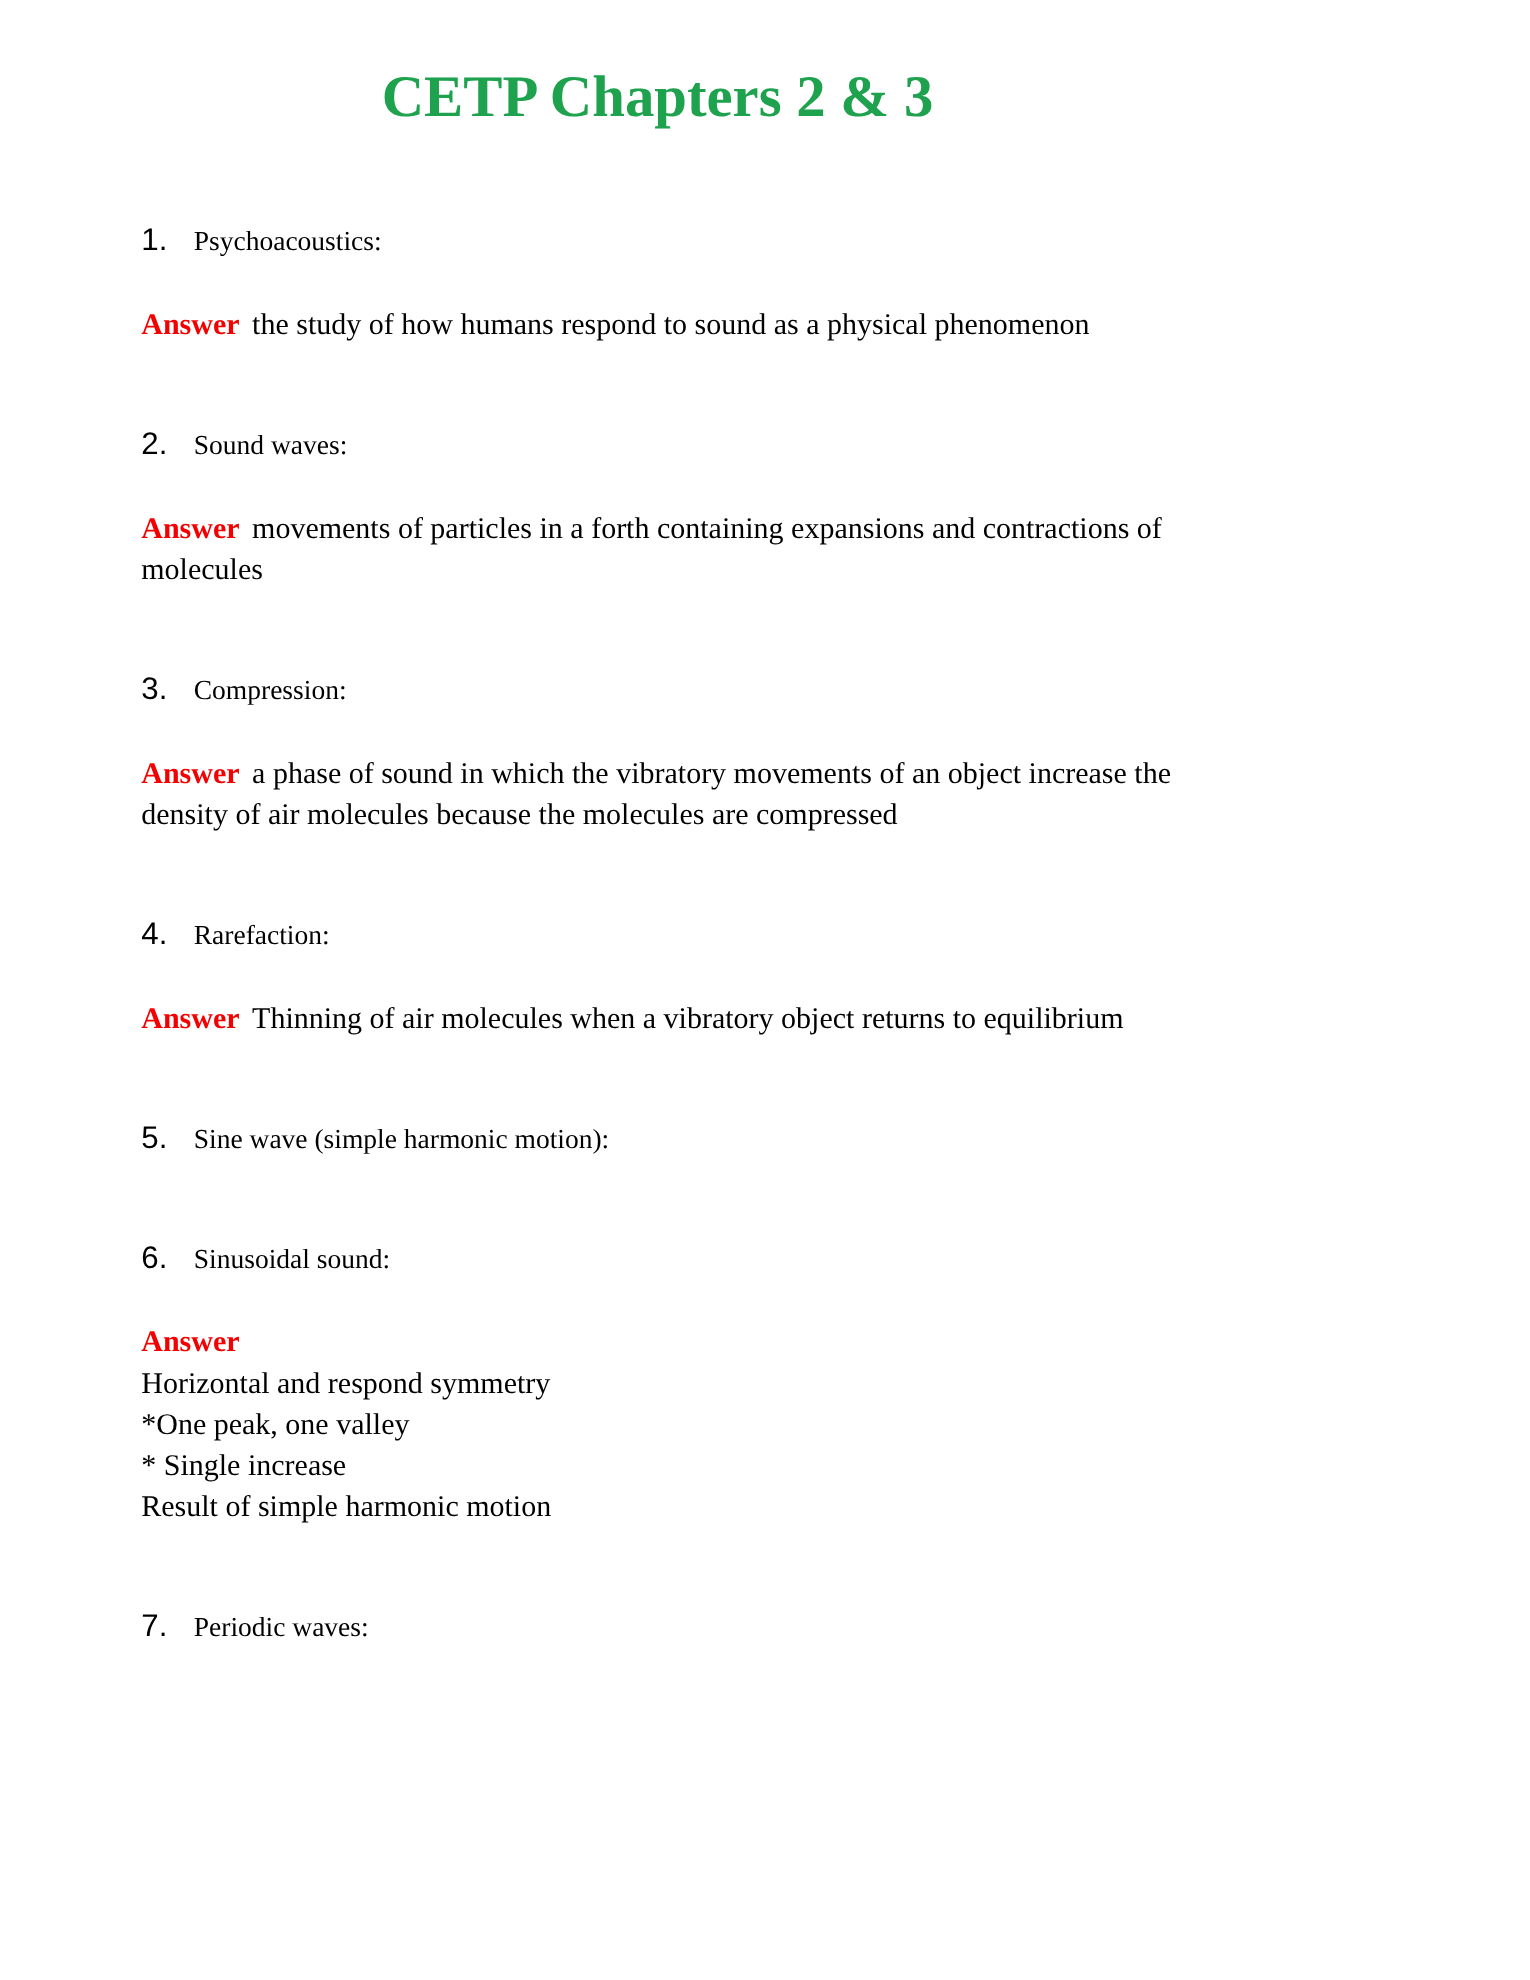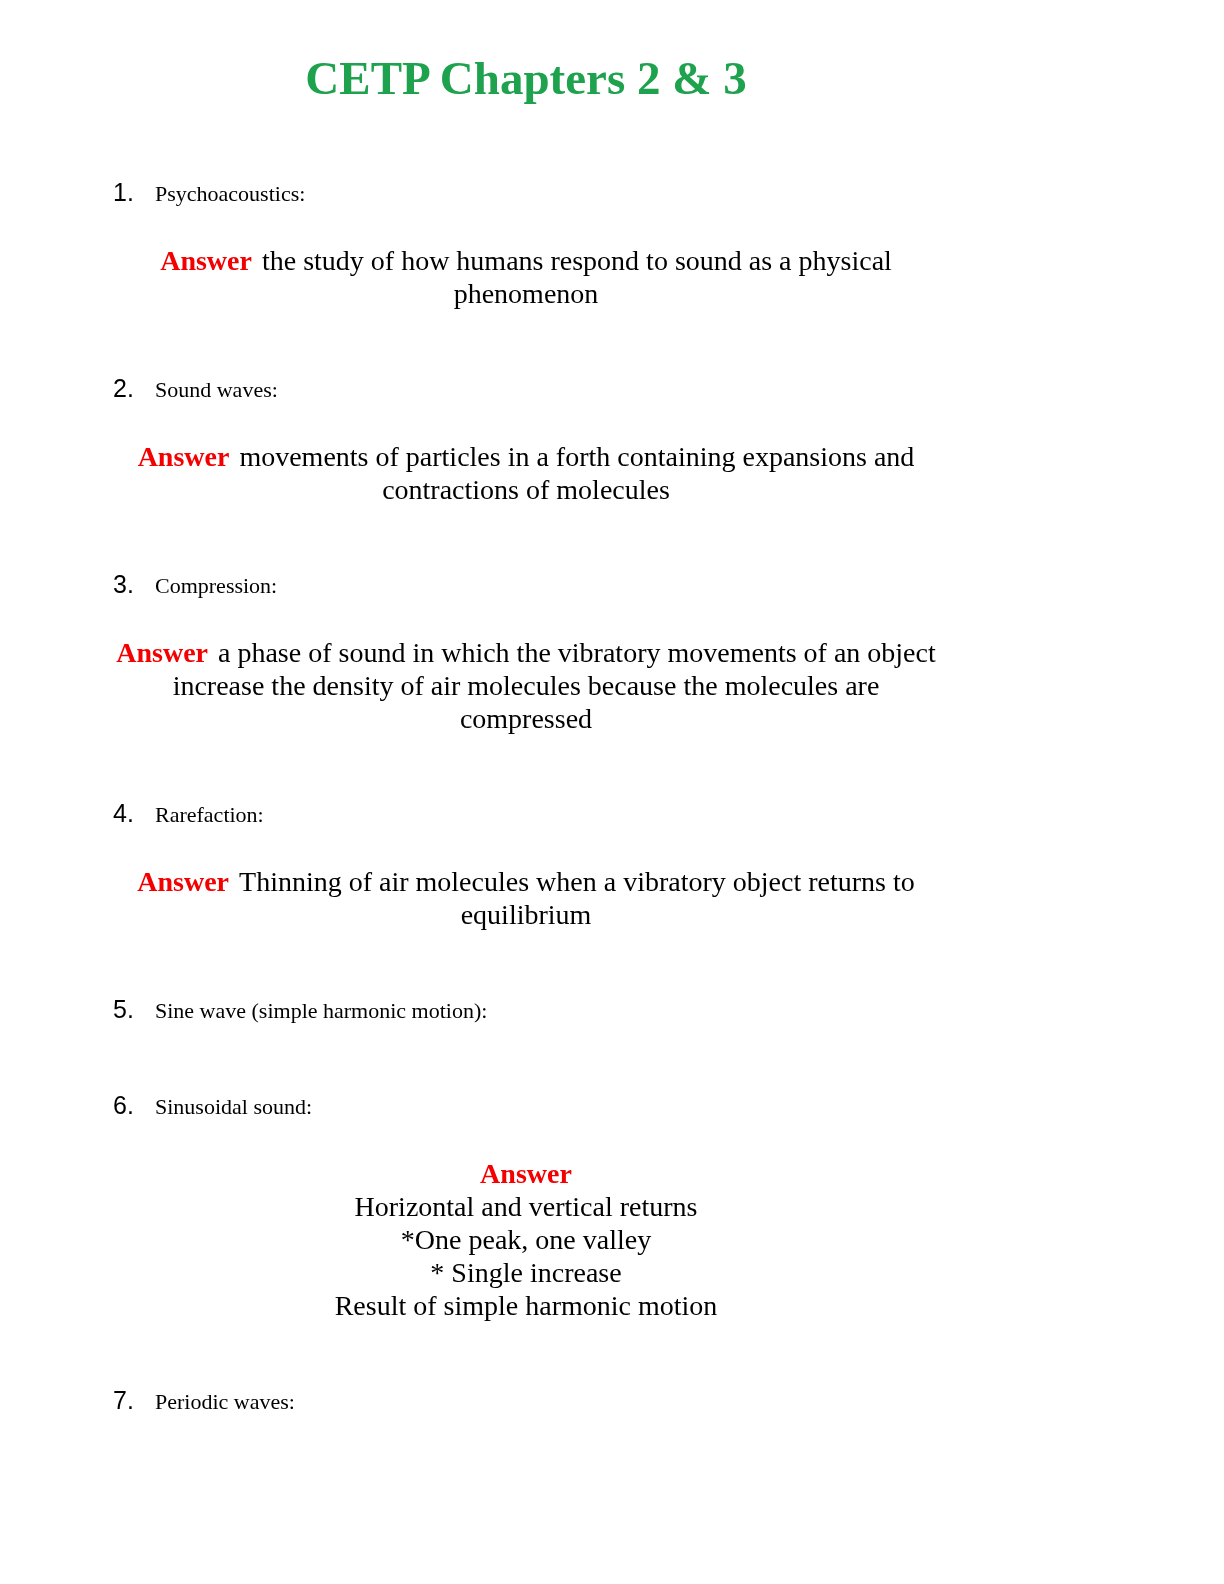--- a/index.html
+++ b/index.html
@@ -43,22 +43,21 @@
     min-width: 42px;
     font-family: "Liberation Sans", "DejaVu Sans", sans-serif;
     font-size: 25px;
   }
   .q-text {
     font-size: 22px;
   }
   .answer {
     margin: 0;
     line-height: 33px;
-    font-size: 28px;
-    text-align: center;
+    font-size: 24px;
   }
   .answer-label {
     color: #f40000;
     font-weight: bold;
     margin-right: 10px;
   }
   .answer.block .answer-label {
     display: block;
     margin-right: 0;
   }
@@ -114,21 +113,21 @@
       <span class="q-num">5.</span><span class="q-text">Sine wave (simple harmonic motion):</span>
     </p>
   </section>
 
   <section class="qa-item">
     <p class="question">
       <span class="q-num">6.</span><span class="q-text">Sinusoidal sound:</span>
     </p>
     <p class="answer block">
       <span class="answer-label">Answer</span>
-    <span class="answer-line">Horizontal and vertical returns</span>
+    <span class="answer-line">Horizontal and respond symmetry</span>
           <span class="answer-line">*One peak, one valley</span>
           <span class="answer-line">* Single increase</span>
           <span class="answer-line">Result of simple harmonic motion</span>
         </p>
   </section>
 
   <section class="qa-item">
     <p class="question">
       <span class="q-num">7.</span><span class="q-text">Periodic waves:</span>
     </p>

